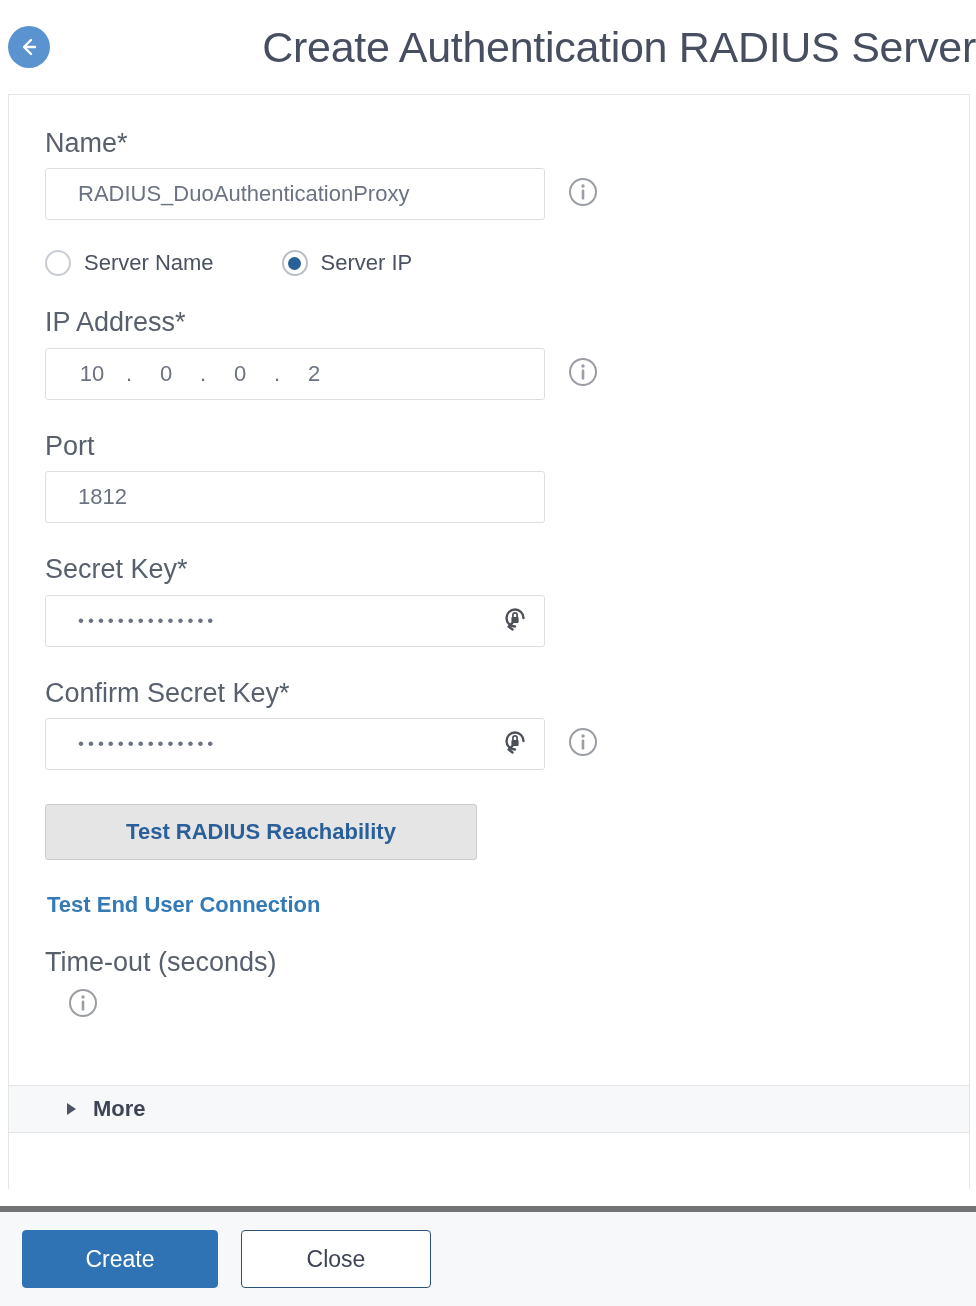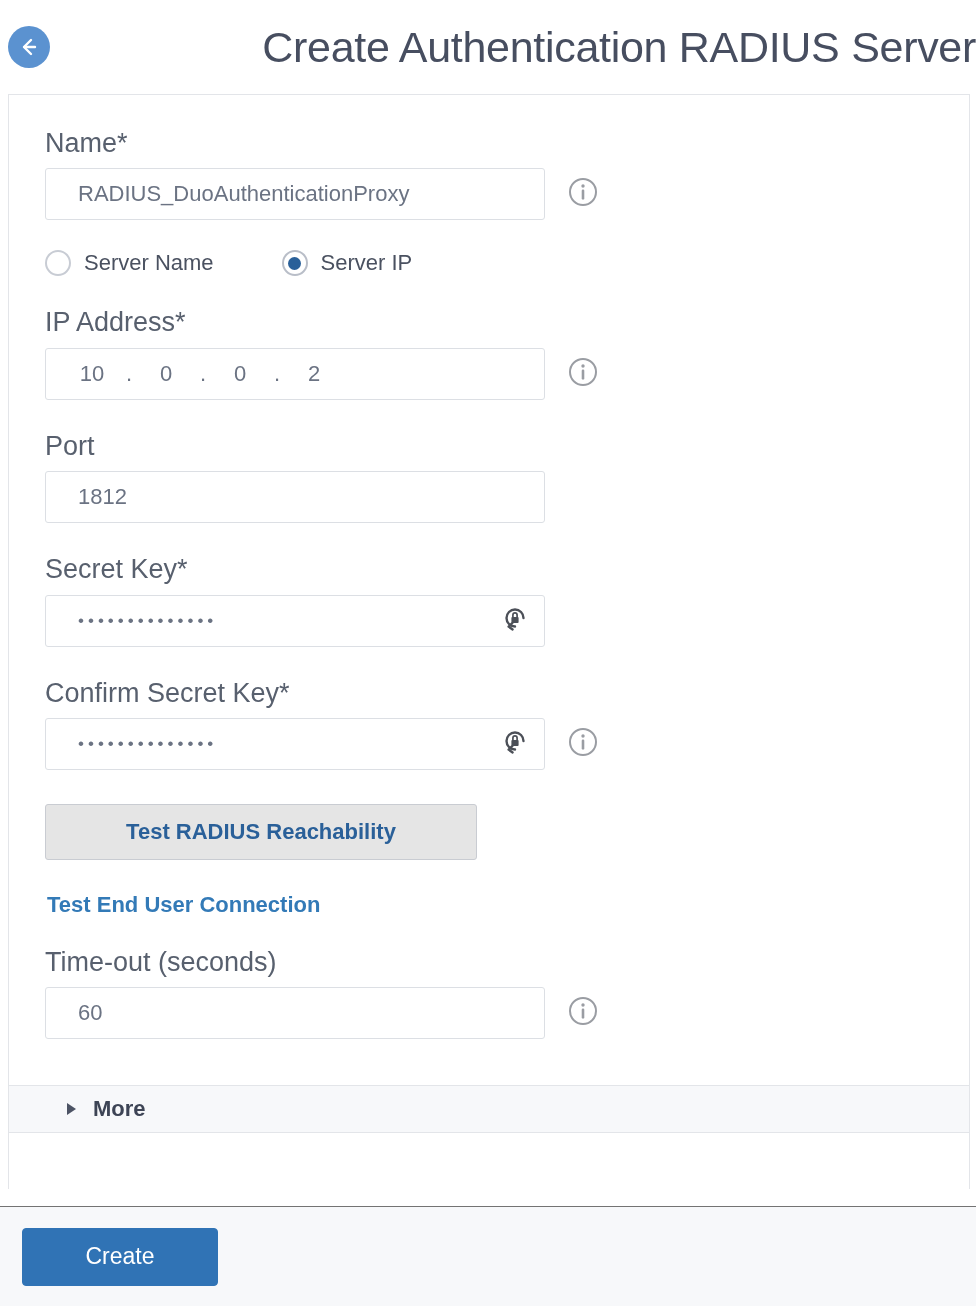--- a/index.html
+++ b/index.html
@@ -227,21 +227,21 @@
   }
 
   
   .footer {
     position: absolute;
     left: 0;
     top: 1206px;
     width: 976px;
     height: 100px;
     background: #f7f8fa;
-    border-top: 1px solid #737373;
+    border-top: 6px solid #737373;
     box-sizing: border-box;
     display: flex;
     align-items: center;
     padding-left: 22px;
   }
   .btn-primary {
     width: 196px;
     height: 58px;
     background: #3073b5;
     color: #ffffff;
@@ -383,35 +383,33 @@
 
     
     <button class="test-btn">Test RADIUS Reachability</button>
 
     
     <a class="test-link">Test End User Connection</a>
 
     
     <div class="field-label">Time-out (seconds)</div>
     <div class="field-row">
-      <div class="input-box">
-        <span class="input-text">60</span>
-      </div>
       <span class="info-icon">
         <svg width="32" height="32" viewBox="0 0 32 32" aria-hidden="true">
           <circle cx="16" cy="16" r="13" fill="none" stroke="#9a9da3" stroke-width="2"></circle>
           <circle cx="16" cy="10" r="1.7" fill="#9a9da3"></circle>
           <rect x="14.7" y="13.6" width="2.6" height="10" rx="1.2" fill="#9a9da3"></rect>
         </svg>
       </span>
     </div>
 
   </div>
 
   <div class="more-band">
     <span class="more-caret"></span>
     <span class="more-text">More</span>
   </div>
 </div>
 
 <div class="footer">
   <button class="btn-primary">Create</button>
+  <button class="btn-secondary">Close</button>
 </div>
 
 </body></html>

